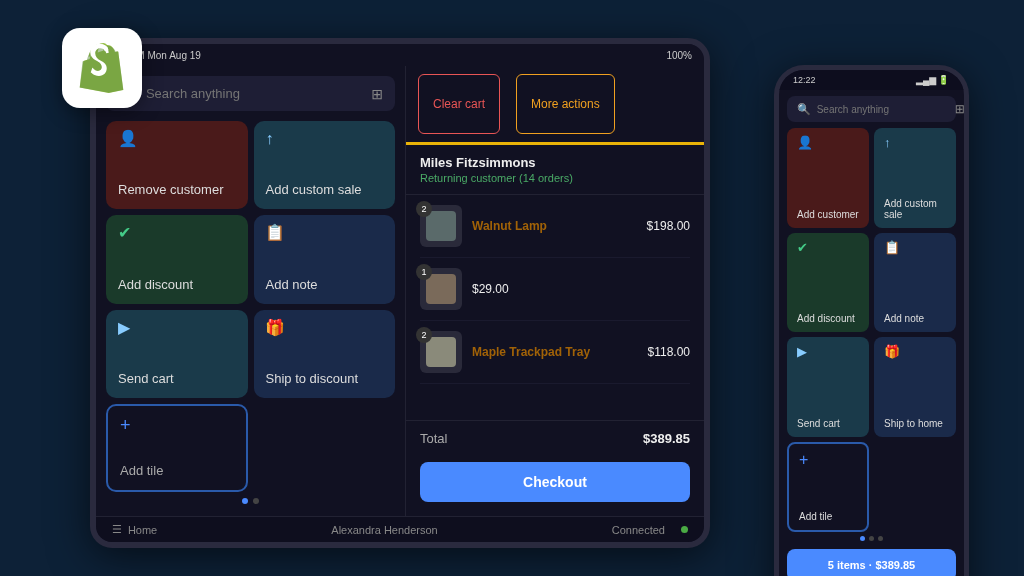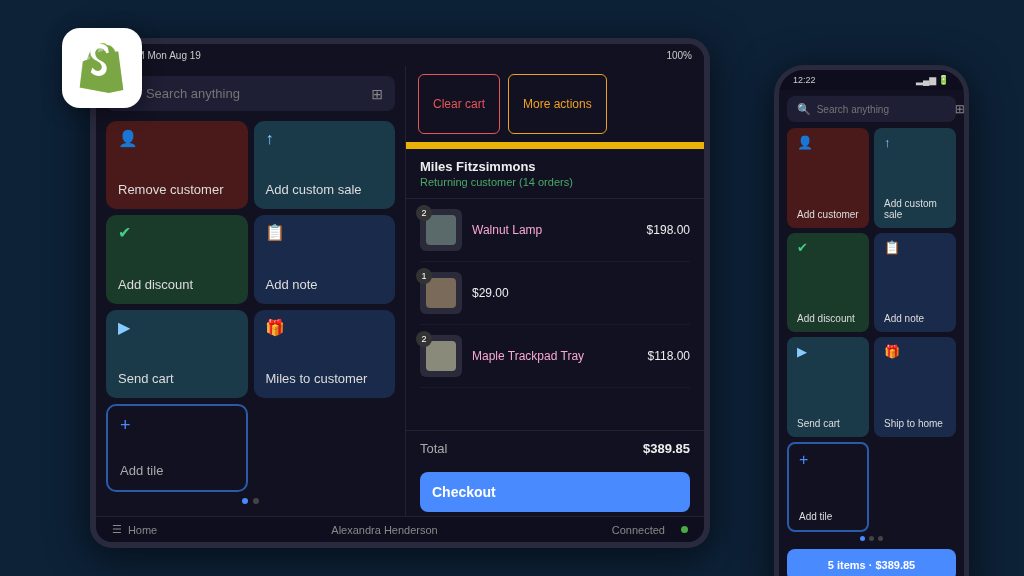--- a/index.html
+++ b/index.html
@@ -143,22 +143,22 @@
     .tablet-right {
       flex: 1;
       background: #111122;
       display: flex;
       flex-direction: column;
     }
 
     .cart-header {
       padding: 8px 12px;
       display: flex;
-      gap: 8px;
-      border-bottom: 7px solid #eab308;
+      gap: 16px;
+      border-bottom: 3px solid #eab308;
     }
 
     .btn-clear {
       background: transparent;
       border: 1.5px solid #e85555;
       color: #e85555;
       border-radius: 6px;
       padding: 6px 14px;
       font-size: 12px;
       cursor: pointer;
@@ -228,21 +228,22 @@
     }
     .cart-item-img-inner {
       width: 30px;
       height: 30px;
       background: #3a3a4a;
       border-radius: 4px;
     }
     .cart-item-name {
       flex: 1;
       font-size: 12px;
-      color: #f9a8d4;
+      color: #a16207;
+      font-weight: bold;
     }
     .cart-item-price {
       font-size: 12px;
       color: #eee;
       font-weight: 500;
     }
 
     .cart-total {
       padding: 10px 14px;
       display: flex;
@@ -253,30 +254,30 @@
       color: #aaa;
       font-size: 13px;
     }
     .total-amount {
       color: #eee;
       font-size: 13px;
       font-weight: 600;
     }
 
     .checkout-btn {
-      margin: 6px 14px 4px;
+      margin: 6px 14px 14px;
       background: #4a8aff;
       color: white;
       border: none;
       border-radius: 8px;
       padding: 12px;
       font-size: 14px;
       font-weight: 600;
       cursor: pointer;
-      text-align: left;
+      text-align: center;
     }
 
     
     .tablet-bottombar {
       background: #0e0e1e;
       padding: 6px 16px;
       display: flex;
       justify-content: space-between;
       align-items: center;
       border-top: 1px solid #222233;
@@ -447,21 +448,21 @@
         <div class="tile tile-blue">
           <span class="tile-icon" style="color:#6699ff;">📋</span>
           <span class="tile-label">Add note</span>
         </div>
         <div class="tile tile-teal">
           <span class="tile-icon" style="color:#88ccff;">▶</span>
           <span class="tile-label">Send cart</span>
         </div>
         <div class="tile tile-blue">
           <span class="tile-icon" style="color:#6699ff;">🎁</span>
-          <span class="tile-label">Miles to customer</span>
+          <span class="tile-label">Ship to discount</span>
         </div>
         <div class="tile tile-outline" style="grid-column: 1;">
           <span class="tile-icon" style="color:#4a8aff;font-size:18px;font-weight:300;">+</span>
           <span class="tile-label">Add tile</span>
         </div>
       </div>
 
       <div style="display:flex;justify-content:center;gap:5px;padding:6px 0;">
         <div style="width:6px;height:6px;border-radius:50%;background:#4a8aff;"></div>
         <div style="width:6px;height:6px;border-radius:50%;background:#444;"></div>

